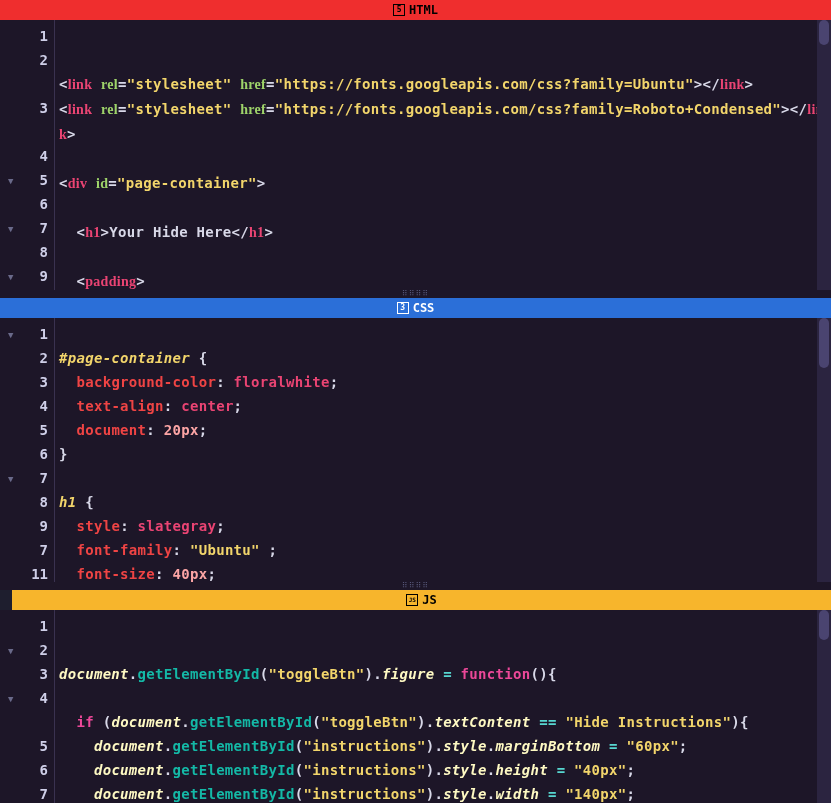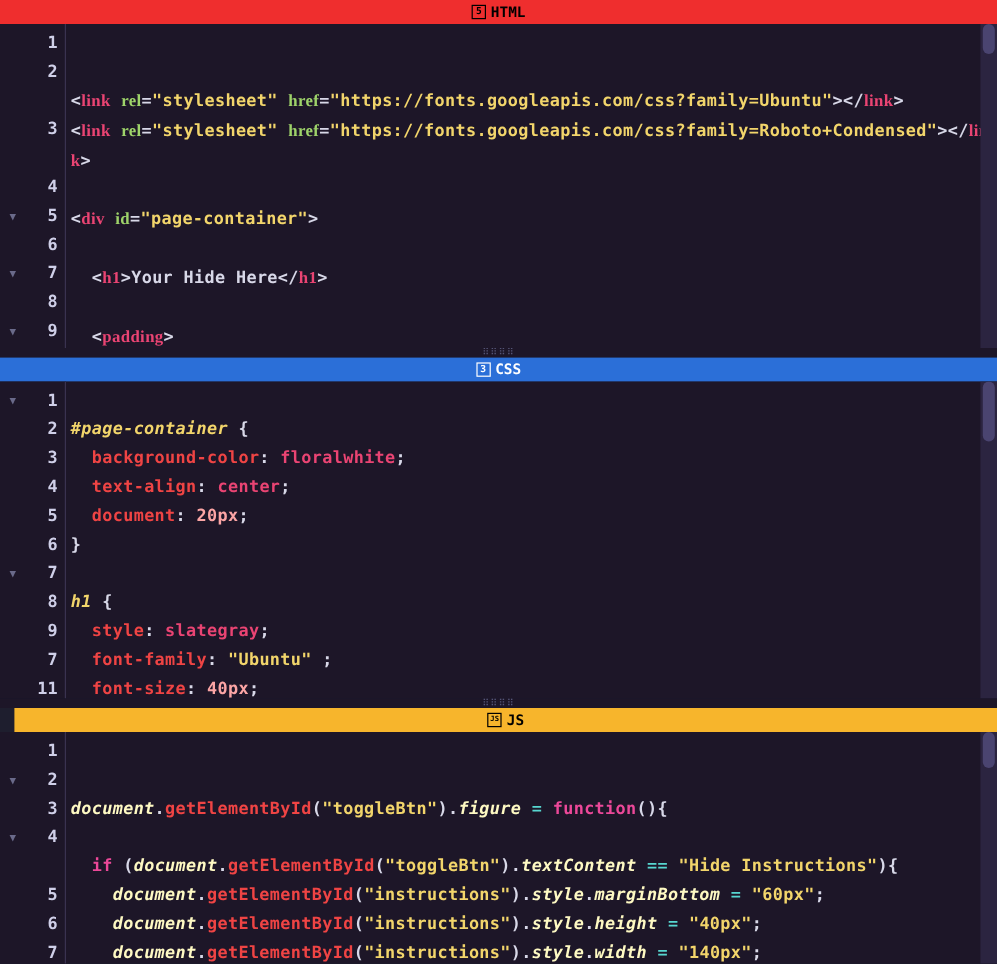--- a/index.html
+++ b/index.html
@@ -88,21 +88,21 @@
   .tok-attr   { color: #9ed36a; font-family: Liberation Serif, serif; }
   .tok-punc   { color: #d8d8e8; }
   .tok-str    { color: #f2d56b; }
   .tok-text   { color: #d8d8e8; }
   .tok-sel    { color: #f2d56b; font-style: italic; }
   .tok-prop   { color: #ef4444; }
   .tok-val    { color: #ea4473; }
   .tok-num    { color: #fca5a5; }
   .tok-kw     { color: #ec4899; }
   .tok-ident  { color: #fef9c3; font-style: italic; }
-  .tok-method { color: #ef4444; }
+  .tok-method { color: #14b8a6; }
   .tok-op     { color: #57d6d0; }
 
   .scrollbar {
     position: absolute;
     right: 0; top: 0;
     width: 14px;
     height: 100%;
     background: #2b2440;
   }
   .scrollbar .thumb {

